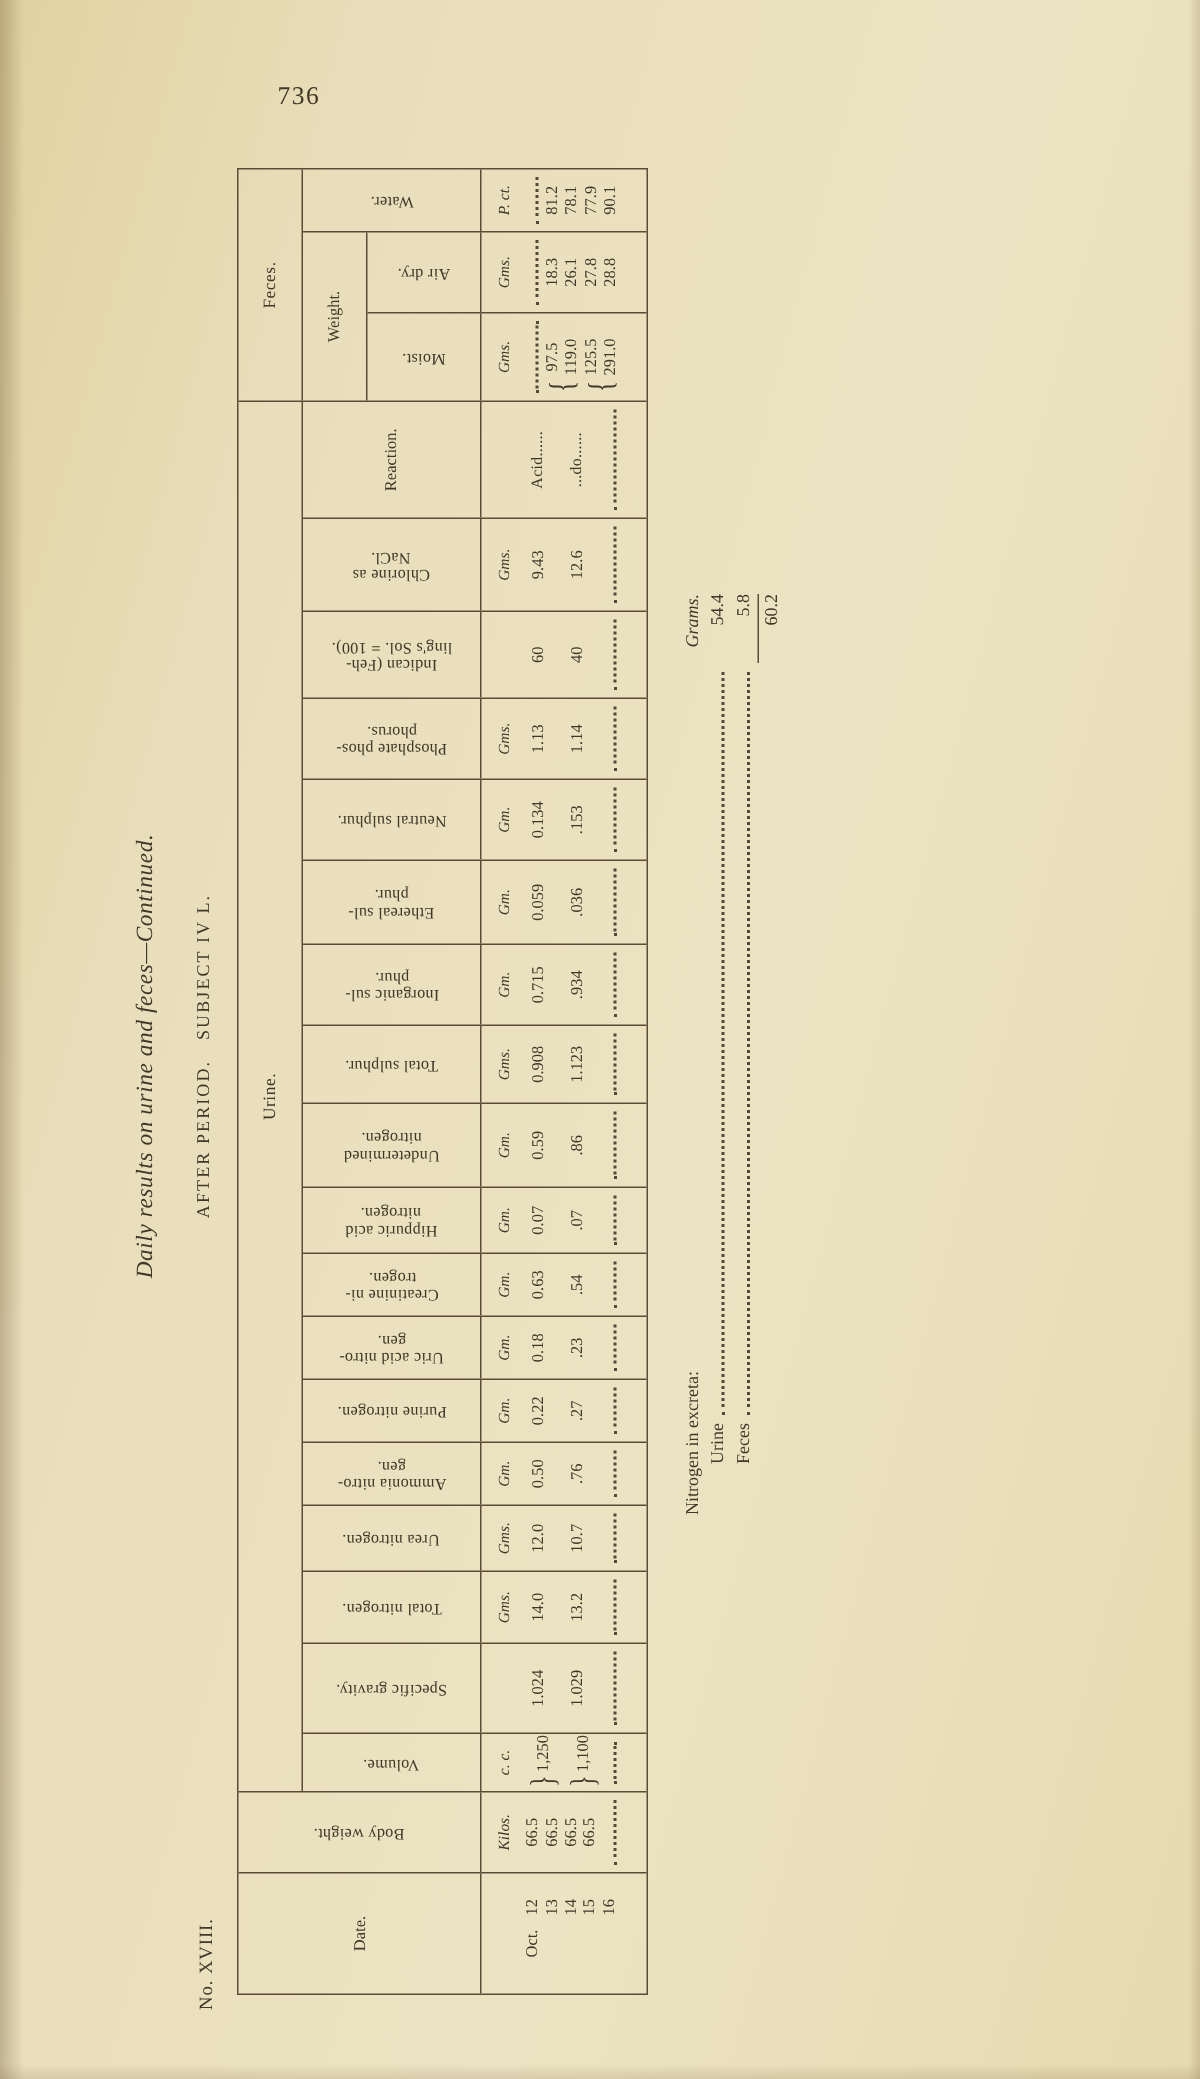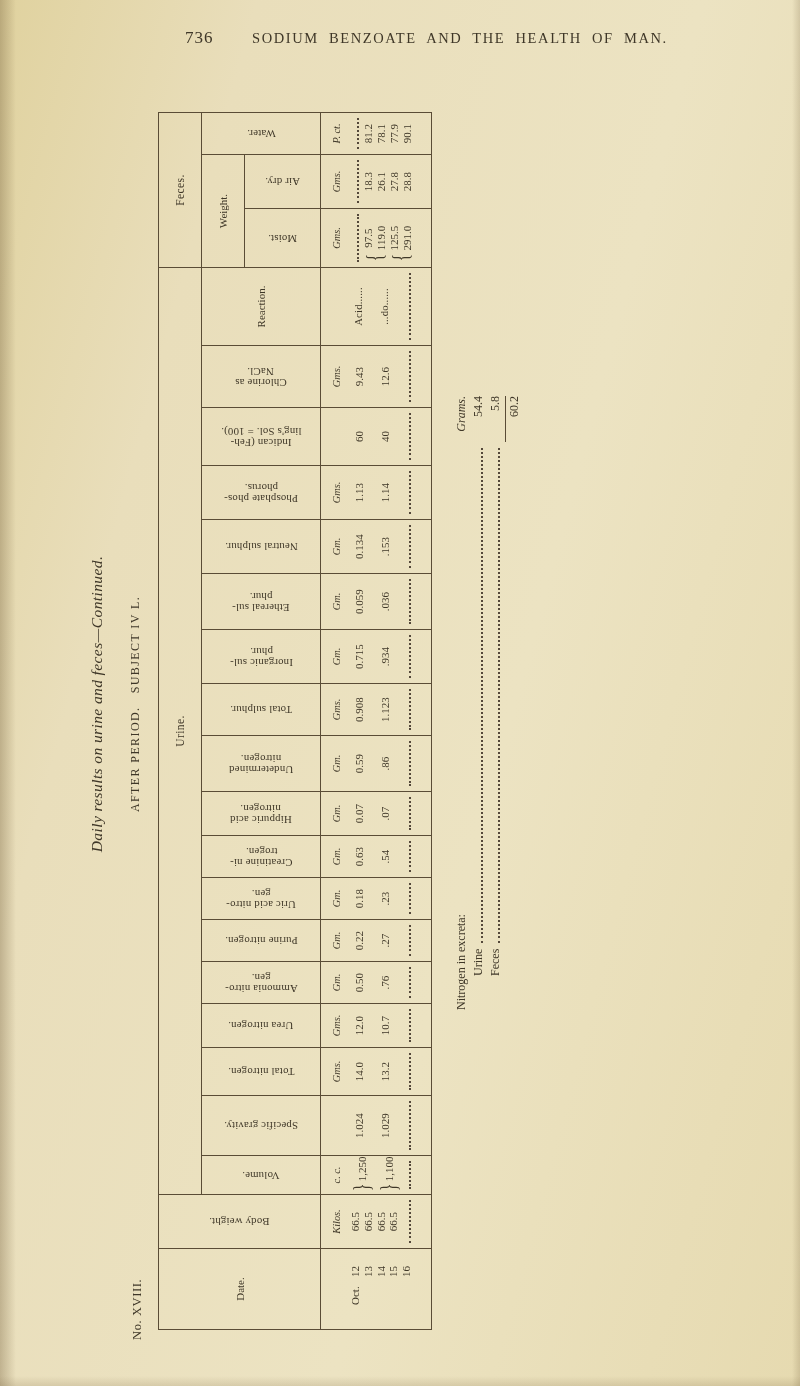--- a/index.html
+++ b/index.html
@@ -10,21 +10,21 @@
        font-family:"Liberation Serif","DejaVu Serif",serif;color:var(--ink);
        background:linear-gradient(105deg,#e0d29f,#e9debb 22%,#ece3c2 60%,#e6dab0 100%);}
   #edgeL{position:absolute;left:0;top:0;bottom:0;width:16px;
          background:linear-gradient(90deg,rgba(96,74,40,.30),rgba(96,74,40,0));}
   #edgeR{position:absolute;right:0;top:0;bottom:0;width:8px;
          background:linear-gradient(270deg,rgba(96,74,40,.18),rgba(96,74,40,0));}
   #edgeB{position:absolute;left:0;right:0;bottom:0;height:10px;
          background:linear-gradient(0deg,rgba(96,74,40,.15),rgba(96,74,40,0));}
 
   
-  #runhead{position:absolute;top:26px;left:0;width:676px;height:30px;}
+  #runhead{position:absolute;top:52px;left:0;width:676px;height:30px;}
   #pagenum{position:absolute;left:185px;top:2px;font-size:17px;letter-spacing:1px;}
   #runtitle{position:absolute;left:252px;top:4px;font-size:14.5px;letter-spacing:1.6px;word-spacing:5px;}
 
   
   #canvas{position:absolute;top:0;left:0;width:1386px;height:800px;
           transform:rotate(-90deg) translateX(-1386px);transform-origin:top left;}
 
   .caption{position:absolute;left:56px;top:88px;width:1252px;text-align:center;
            font-style:italic;font-size:15.5px;letter-spacing:.4px;}
   .subcaption{position:absolute;left:56px;top:128px;width:1252px;text-align:center;
@@ -116,21 +116,20 @@
 </style>
 </head>
 <body>
 
 <div id="edgeL"></div>
 <div id="edgeR"></div>
 <div id="edgeB"></div>
 
 <div id="runhead">
   <span id="pagenum">736</span>
-  <span id="runtitle">SODIUM BENZOATE AND THE HEALTH OF MAN.</span>
 </div>
 
 <div id="canvas">
 
   <div class="caption">Daily results on urine and feces—Continued.</div>
   <div class="subcaption">AFTER PERIOD.   SUBJECT IV L.</div>
   <div class="series">No. XVIII.</div>
 
   <div class="tbl">
 

